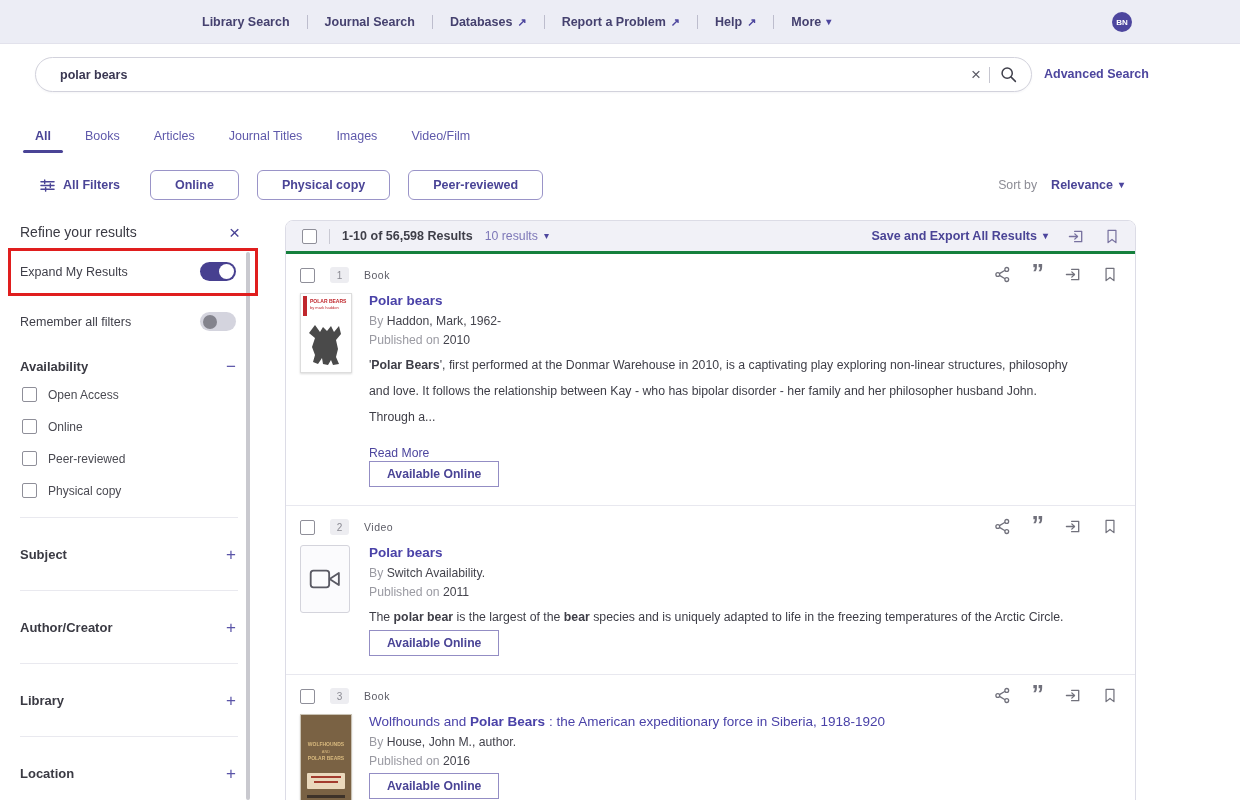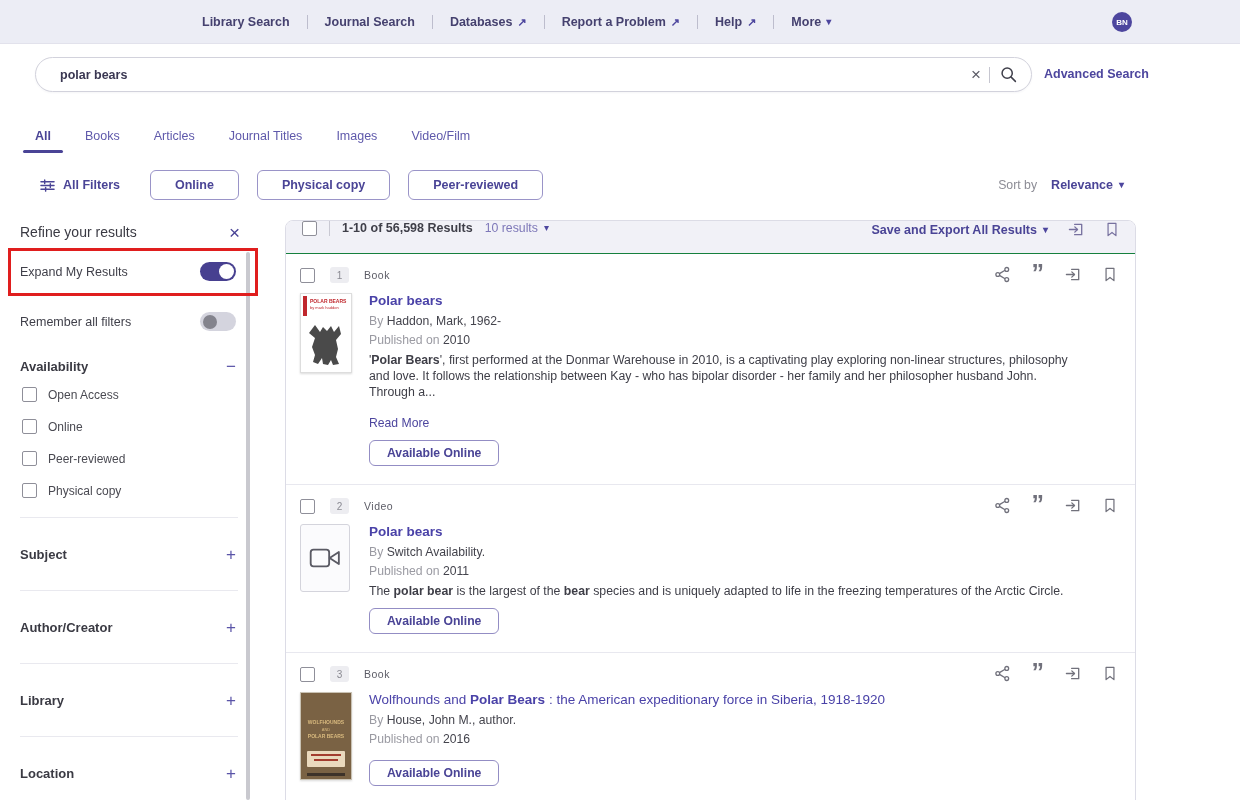--- a/index.html
+++ b/index.html
@@ -50,45 +50,45 @@
   .sb-minus,.sb-plus{font-size:17px;color:#5a54a8;cursor:pointer;line-height:1}
   .cbrow{position:absolute;left:2px;display:flex;align-items:center;gap:11px;cursor:pointer}
   .cb{width:15px;height:15px;border:1.6px solid #8f8f99;border-radius:2px;background:#fff;flex:none}
   .cblabel{font-size:12px;color:#4a4a52}
   .facets{position:absolute;left:0;top:297px;right:12px}
   .facetrow{height:73px;border-top:1px solid #e9e9ef;display:flex;justify-content:space-between;align-items:center;padding-right:2px;cursor:pointer}
   .facetlabel{font-size:13px;font-weight:bold;color:#3a3a43}
   .sb-scroll{position:absolute;right:0;top:32px;width:4px;height:548px;background:#c9c9cf;border-radius:2px}
   
   .results{position:absolute;left:285px;top:220px;width:851px;height:590px;border:1px solid #dcdce6;border-radius:8px;background:#fff;overflow:hidden}
-  .res-head{height:33px;background:#f1f1f7;border-bottom:1px solid #15803d;display:flex;align-items:flex-start;padding:0 16px;gap:12px}
+  .res-head{height:33px;background:#f1f1f7;border-bottom:3px solid #15803d;display:flex;align-items:center;padding:0 16px;gap:12px}
   .res-count{font-size:12.5px;font-weight:bold;color:#3f3f49}
   .pagesize{display:flex;align-items:center;gap:6px;font-size:12.3px;color:#7d77b8;cursor:pointer}
   .res-head-right{margin-left:auto;display:flex;align-items:center;gap:20px}
   .saveexport{display:flex;align-items:center;gap:6px;font-size:12.5px;font-weight:bold;color:#4a4496;cursor:pointer}
   .vsep{width:1px;height:15px;background:#c9c9d3}
   .item{position:relative;border-bottom:1px solid #e8e8ef;padding:13px 16px 18px 14px}
   .item-top{display:flex;align-items:center;gap:15px}
   .badge{width:19px;height:16px;background:#ededf1;border-radius:3px;font-size:10px;color:#8a8a92;display:flex;align-items:center;justify-content:center}
   .itemtype{font-size:10.5px;color:#5c5c66;letter-spacing:.5px}
   .item-icons{position:absolute;right:18px;top:12px;display:flex;align-items:center;gap:21px}
   .iconbtn{cursor:pointer;display:flex;align-items:center;color:#71717c}
   .quoteglyph{font-size:25px;font-weight:bold;color:#71717c;line-height:10px;height:14px;overflow:visible;display:block}
   .item-body{display:flex;gap:15px;margin-top:10px}
   .thumbcol{width:54px;flex:none}
   .content{flex:1;min-width:0}
   .title{font-size:13.5px;color:#4a42a8;cursor:pointer;margin-bottom:6px}
   .title .b{font-weight:bold}
   .metaline{font-size:12.2px;margin-bottom:5px}
   .metalabel{color:#9a9aa2}
   .metaval{color:#44444d}
-  .desc{font-size:12.3px;color:#3e3e47;line-height:16px;max-width:712px;margin-top:2px}
+  .desc{font-size:12.3px;color:#3e3e47;line-height:26px;max-width:712px;margin-top:2px}
   .desc .b{font-weight:bold}
   .readmore{display:inline-block;font-size:12.2px;color:#4d469e;margin-top:16px;cursor:pointer}
-  .availbtn{display:inline-block;margin-top:9px;border:1px solid #938dc4;border-radius:6px;background:#fff;padding:5px 17px;font-size:12.2px;font-weight:bold;color:#4a4496;cursor:pointer}
+  .availbtn{display:inline-block;border:1px solid #938dc4;border-radius:0;background:#fff;padding:5px 17px;font-size:12.2px;font-weight:bold;color:#4a4496;cursor:pointer}
   
   .cover-red{position:relative;width:52px;height:80px;background:#fff;border:1px solid #ddd;box-shadow:0 1px 2px rgba(0,0,0,.15);overflow:hidden}
   .cover-red .stripe{position:absolute;left:2px;top:2px;width:4px;height:20px;background:#c0272d}
   .cover-red .l1{position:absolute;left:9px;top:4px;font-size:5px;font-weight:bold;color:#c0272d;white-space:nowrap}
   .cover-red .l2{position:absolute;left:9px;top:11px;font-size:4px;color:#c0272d;white-space:nowrap}
   .cover-red svg{position:absolute;left:6px;top:22px}
   .cover-video{width:50px;height:68px;border:1px solid #d4d4dc;border-radius:3px;background:#fbfbfd;display:flex;align-items:center;justify-content:center}
   .cover-brown{position:relative;width:52px;height:88px;background:#7a6244;border:1px solid #c9c2b4;overflow:hidden;box-shadow:0 1px 2px rgba(0,0,0,.15)}
   .cover-brown .t1{position:absolute;left:0;right:0;top:26px;text-align:center;font-size:5px;font-weight:bold;color:#d8b97e}
   .cover-brown .t2{position:absolute;left:0;right:0;top:34px;text-align:center;font-size:4px;color:#d8b97e}

